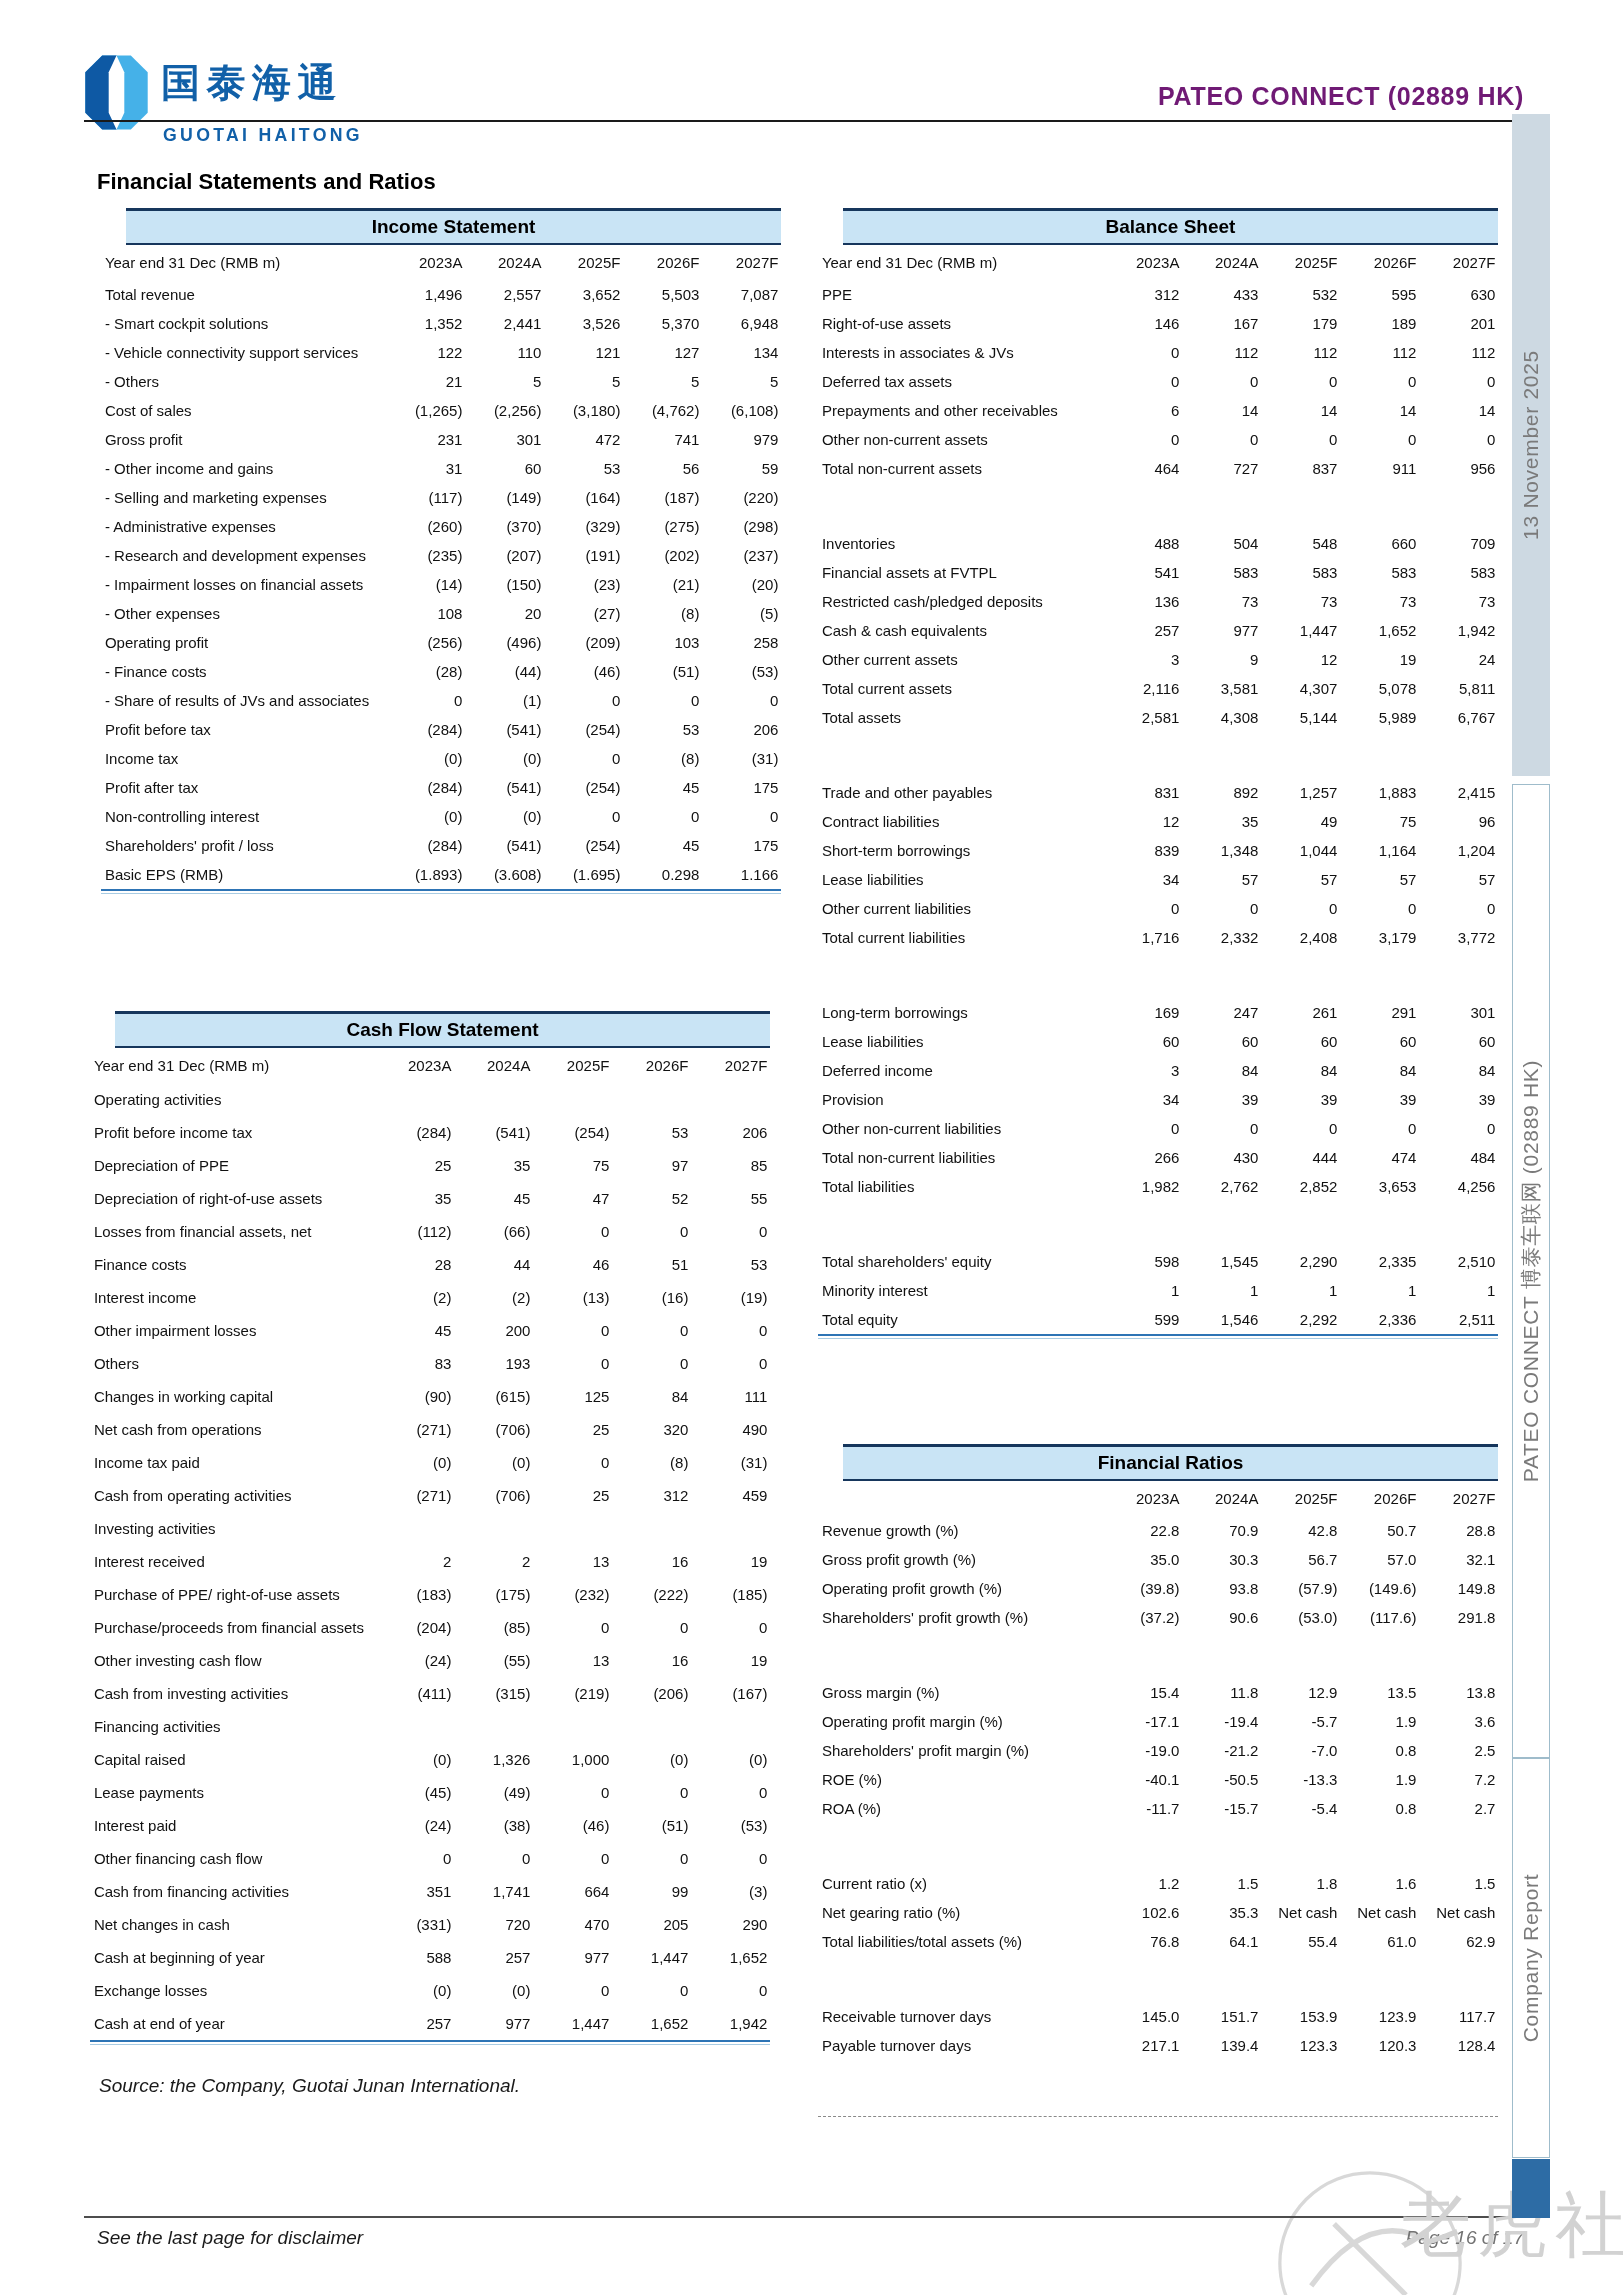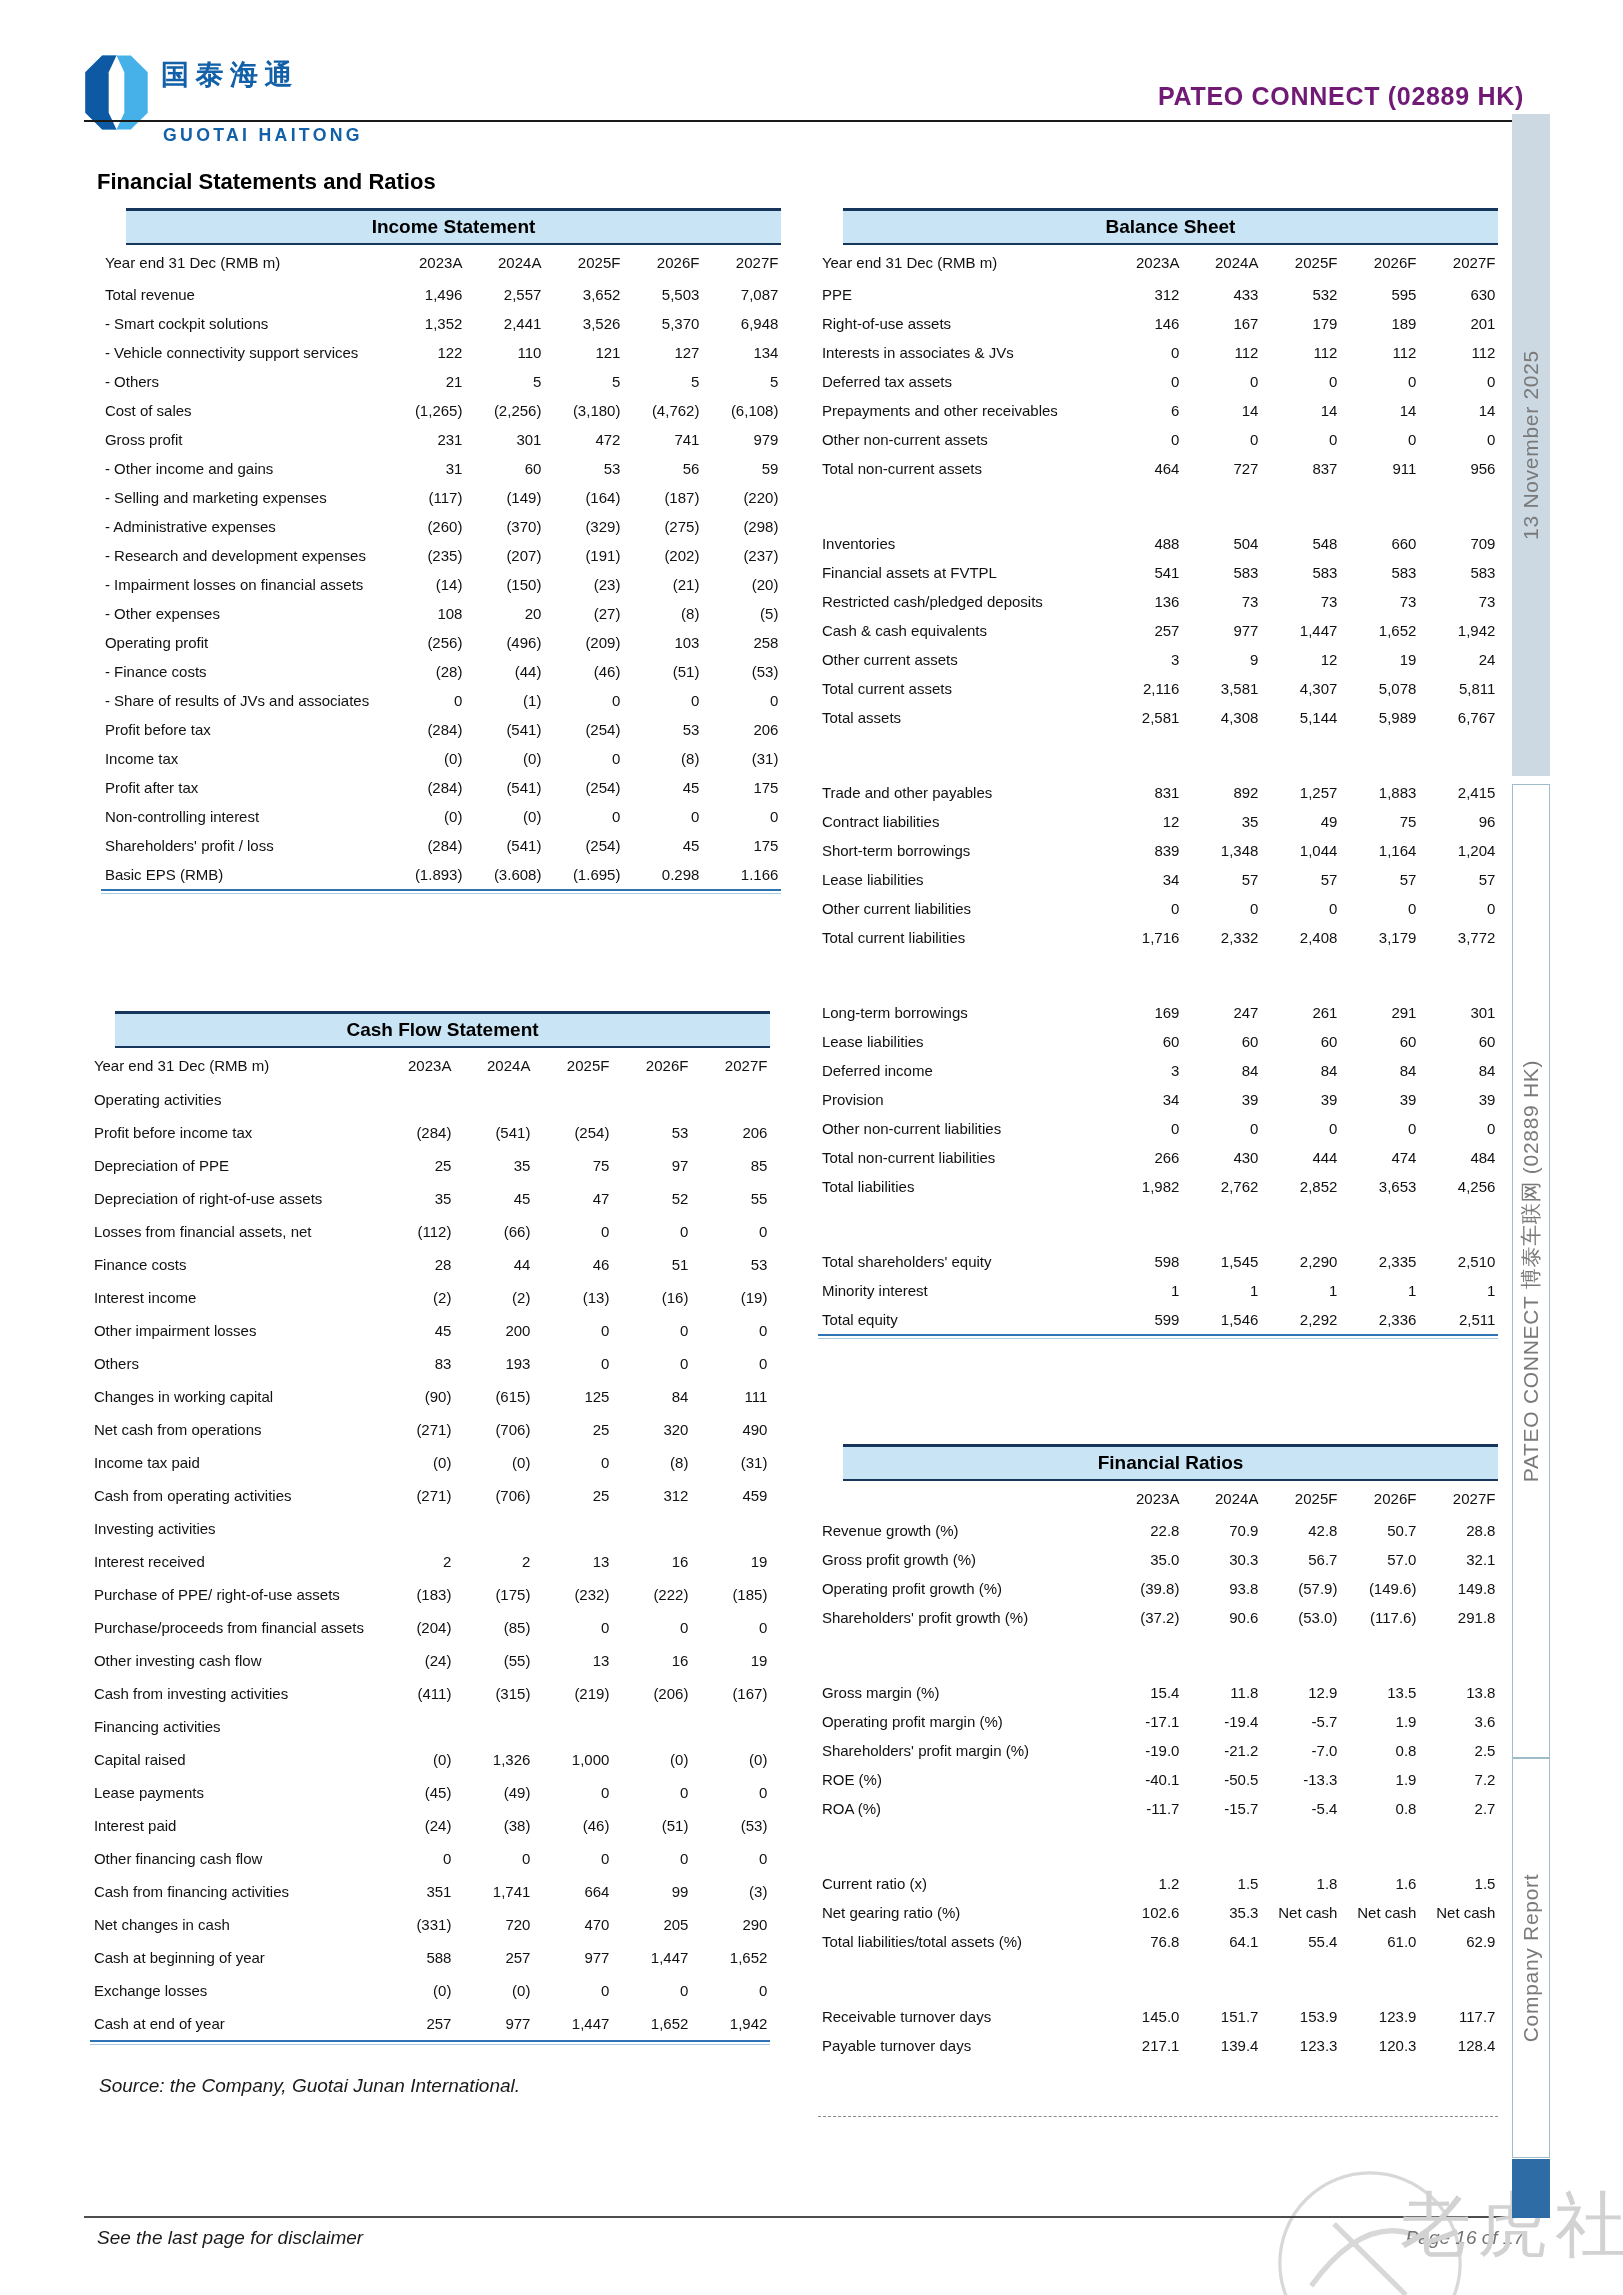--- a/index.html
+++ b/index.html
@@ -2,21 +2,21 @@
 <html style="font-size:10.5px"><head>
 <meta charset="utf-8">
 <style>
   html,body{margin:0;padding:0;background:#e8e8e8;}
   .page{
     position:relative;width:1623px;height:2295px;background:#ffffff;
     font-family:"Liberation Sans", sans-serif;color:#111;overflow:hidden;
   }
   
   .logo-icon{position:absolute;left:84px;top:54px;width:65px;height:77px;}
-  .logo-cn{position:absolute;left:161px;top:56px;font-size:28px;font-weight:bold;color:#1160a8;letter-spacing:6.5px;white-space:nowrap;}
+  .logo-cn{position:absolute;left:161px;top:56px;font-size:39px;font-weight:bold;color:#1160a8;letter-spacing:6.5px;white-space:nowrap;}
   .logo-en{position:absolute;left:163px;top:103px;font-size:17.7px;font-weight:600;color:#1160a8;letter-spacing:3.3px;white-space:nowrap;margin-top:22px;}
   .report-title{position:absolute;left:785px;top:82px;width:739px;text-align:right;font-size:25px;font-weight:bold;color:#701a75;letter-spacing:0.7px;}
   .header-rule{position:absolute;left:84px;top:120px;width:1455px;border-top:2.6px solid #1a1a1a;}
   .page-title{position:absolute;left:97px;top:169px;font-size:22px;font-weight:bold;color:#000;}
   
   .fintab{position:absolute;width:680px;}
   .pos-is{left:101px;top:208px;}
   .pos-cf{left:90px;top:1011px;}
   .pos-bs{left:818px;top:208px;}
   .pos-fr{left:818px;top:1444px;}

